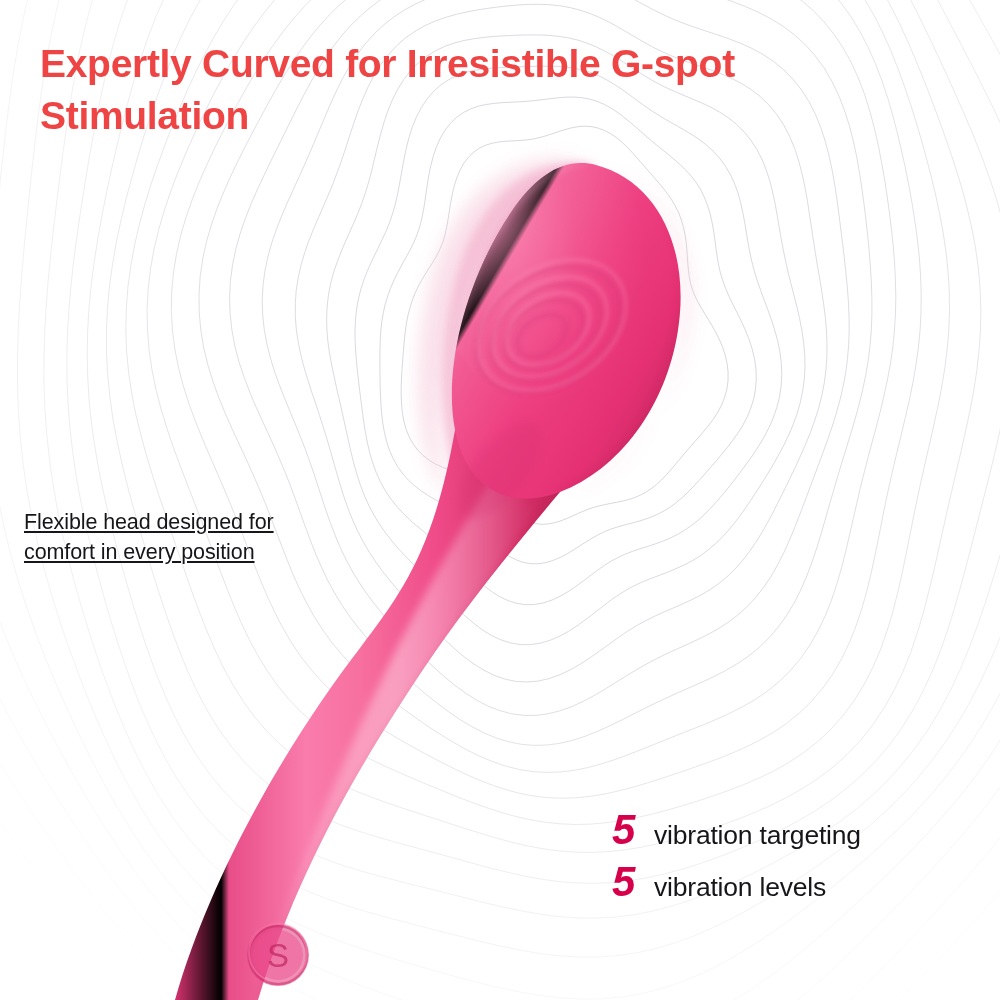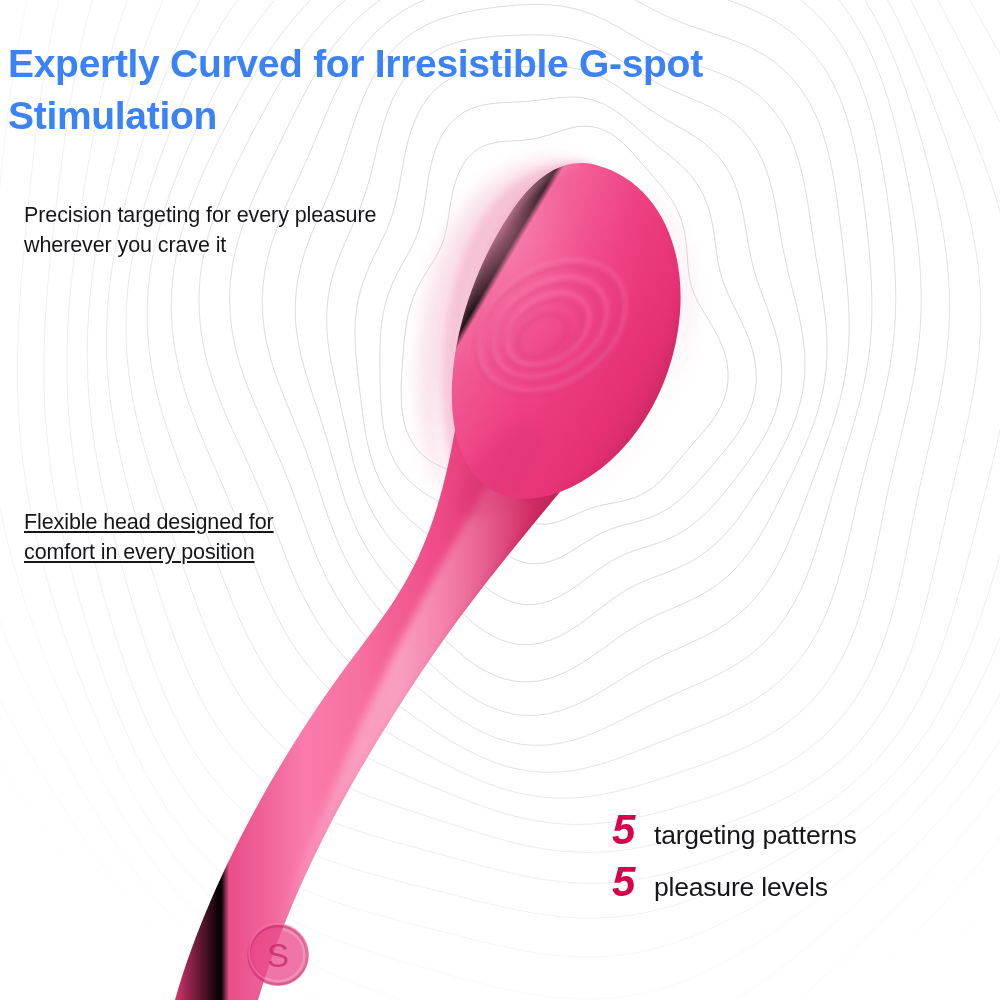--- a/index.html
+++ b/index.html
@@ -31,28 +31,28 @@
     position: absolute;
     inset: 0;
     width: 1000px;
     height: 1000px;
     pointer-events: none;
   }
 
   
   #headline {
     position: absolute;
-    left: 8px;
+    left: 40px;
     top: 12px;
     width: 870px;
     font-size: 39px;
     line-height: 1.32;
     font-weight: 700;
     letter-spacing: -0.3px;
-    color: #3b82f6;
+    color: #ef4444;
     white-space: pre-line;
   }
 
   .body-copy {
     position: absolute;
     font-size: 21.5px;
     line-height: 1.42;
     font-weight: 400;
     color: #16161a;
     white-space: pre-line;
@@ -313,30 +313,28 @@
       <circle cx="278" cy="955" r="29" fill="none" stroke="#c62a66" stroke-width="2.5" opacity="0.55"></circle>
       <circle cx="278" cy="953" r="29" fill="none" stroke="#ff89b6" stroke-width="2" opacity="0.45"></circle>
       <circle cx="278" cy="955" r="25" fill="#ef5190" opacity="0.45"></circle>
       <text x="278" y="967" text-anchor="middle" font-family="Liberation Sans, sans-serif" font-size="33" fill="#c22a63" opacity="0.75">S</text>
     </g>
   </svg>
 
   <h1 id="headline">Expertly Curved for Irresistible G-spot
 Stimulation</h1>
 
-  <p class="body-copy" id="copy-precision">Precision targeting for every pleasure
-wherever you crave it</p>
 
   <p class="body-copy" id="copy-flexible">Flexible head designed for
 comfort in every position</p>
 
   <div id="features">
     <div class="feature-row">
       <span class="feature-num">5</span>
-      <span class="feature-label">targeting patterns</span>
+      <span class="feature-label">vibration targeting</span>
     </div>
     <div class="feature-row">
       <span class="feature-num">5</span>
-      <span class="feature-label">pleasure levels</span>
+      <span class="feature-label">vibration levels</span>
     </div>
   </div>
 
 </div>
 
 </body></html>

